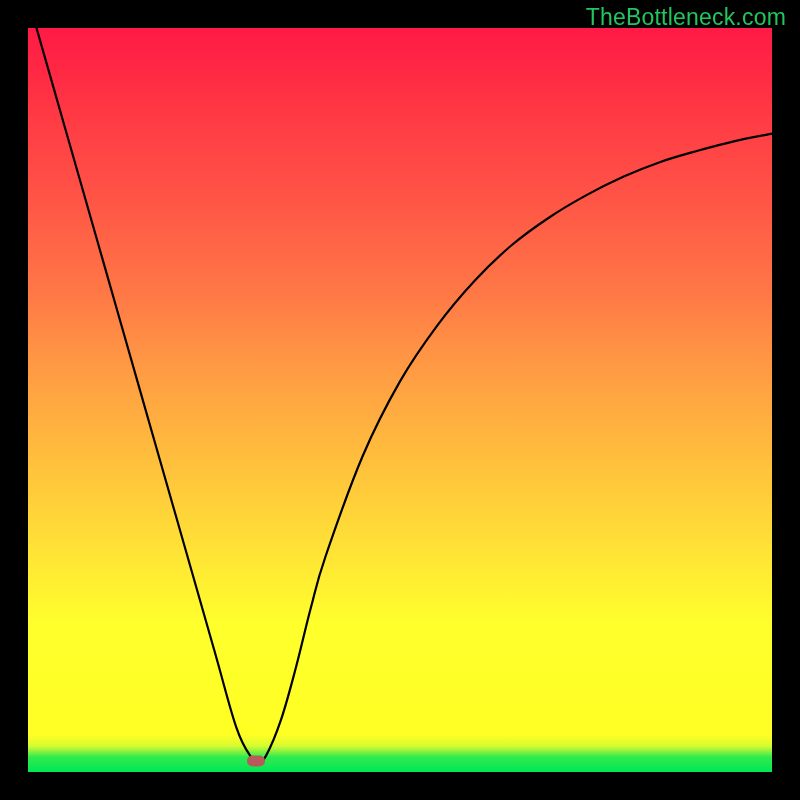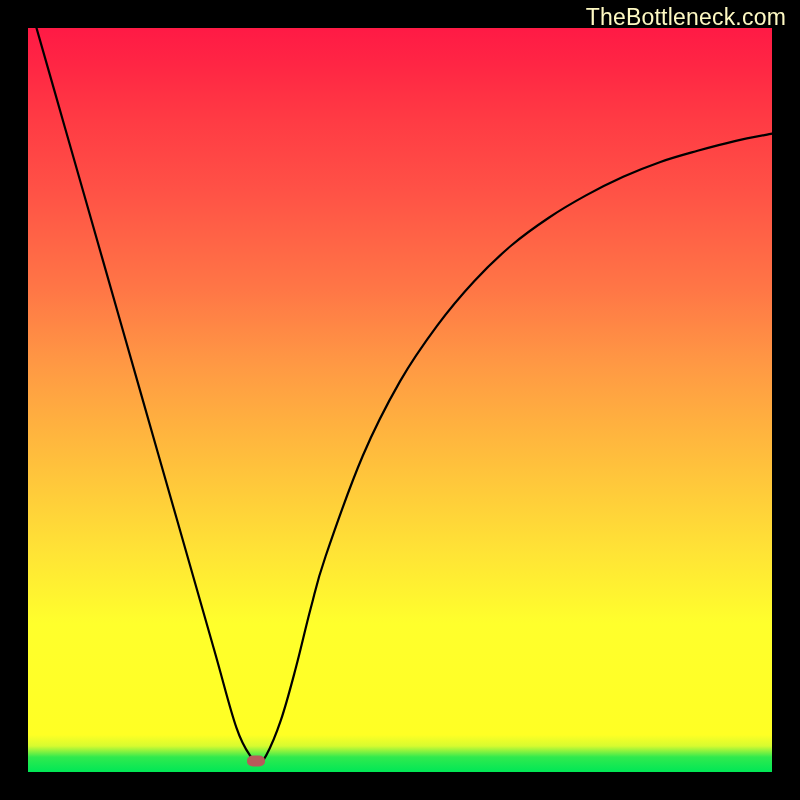--- a/index.html
+++ b/index.html
@@ -31,21 +31,21 @@
       #ff5246 78%,
       #ff3a44 88%,
       #ff2644 95%,
       #ff1a45 100%
     );
   }
   .watermark {
     position: absolute;
     top: 4px;
     right: 14px;
-    color: #fef9c3;
+    color: #22c55e;
     font-size: 23px;
     font-weight: 500;
     letter-spacing: 0.2px;
     user-select: none;
   }
   .curve-svg {
     position: absolute;
     left: 0; top: 0;
     width: 744px;
     height: 744px;

